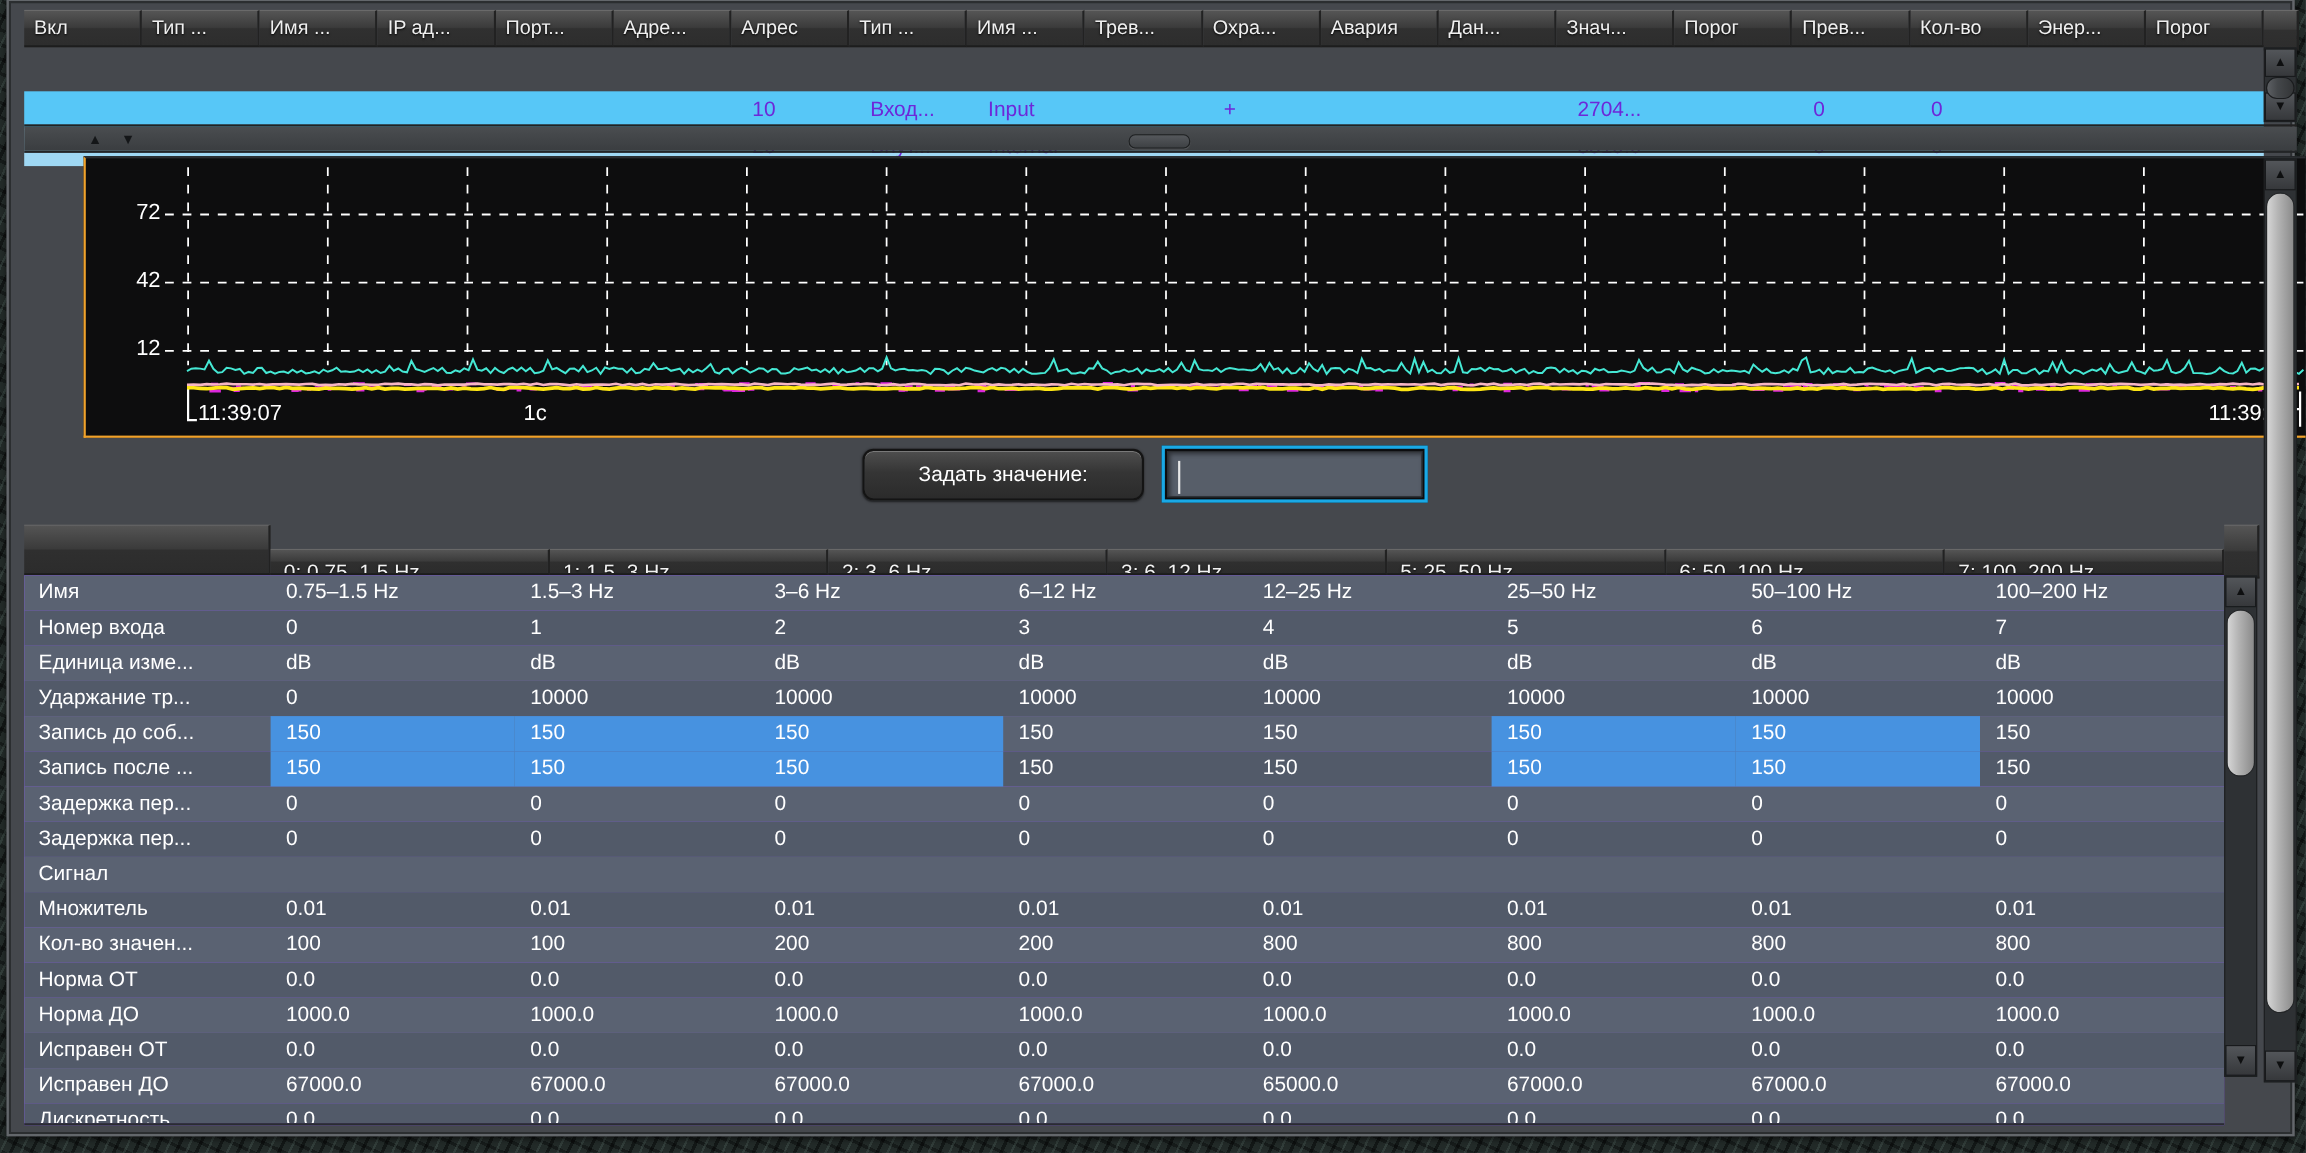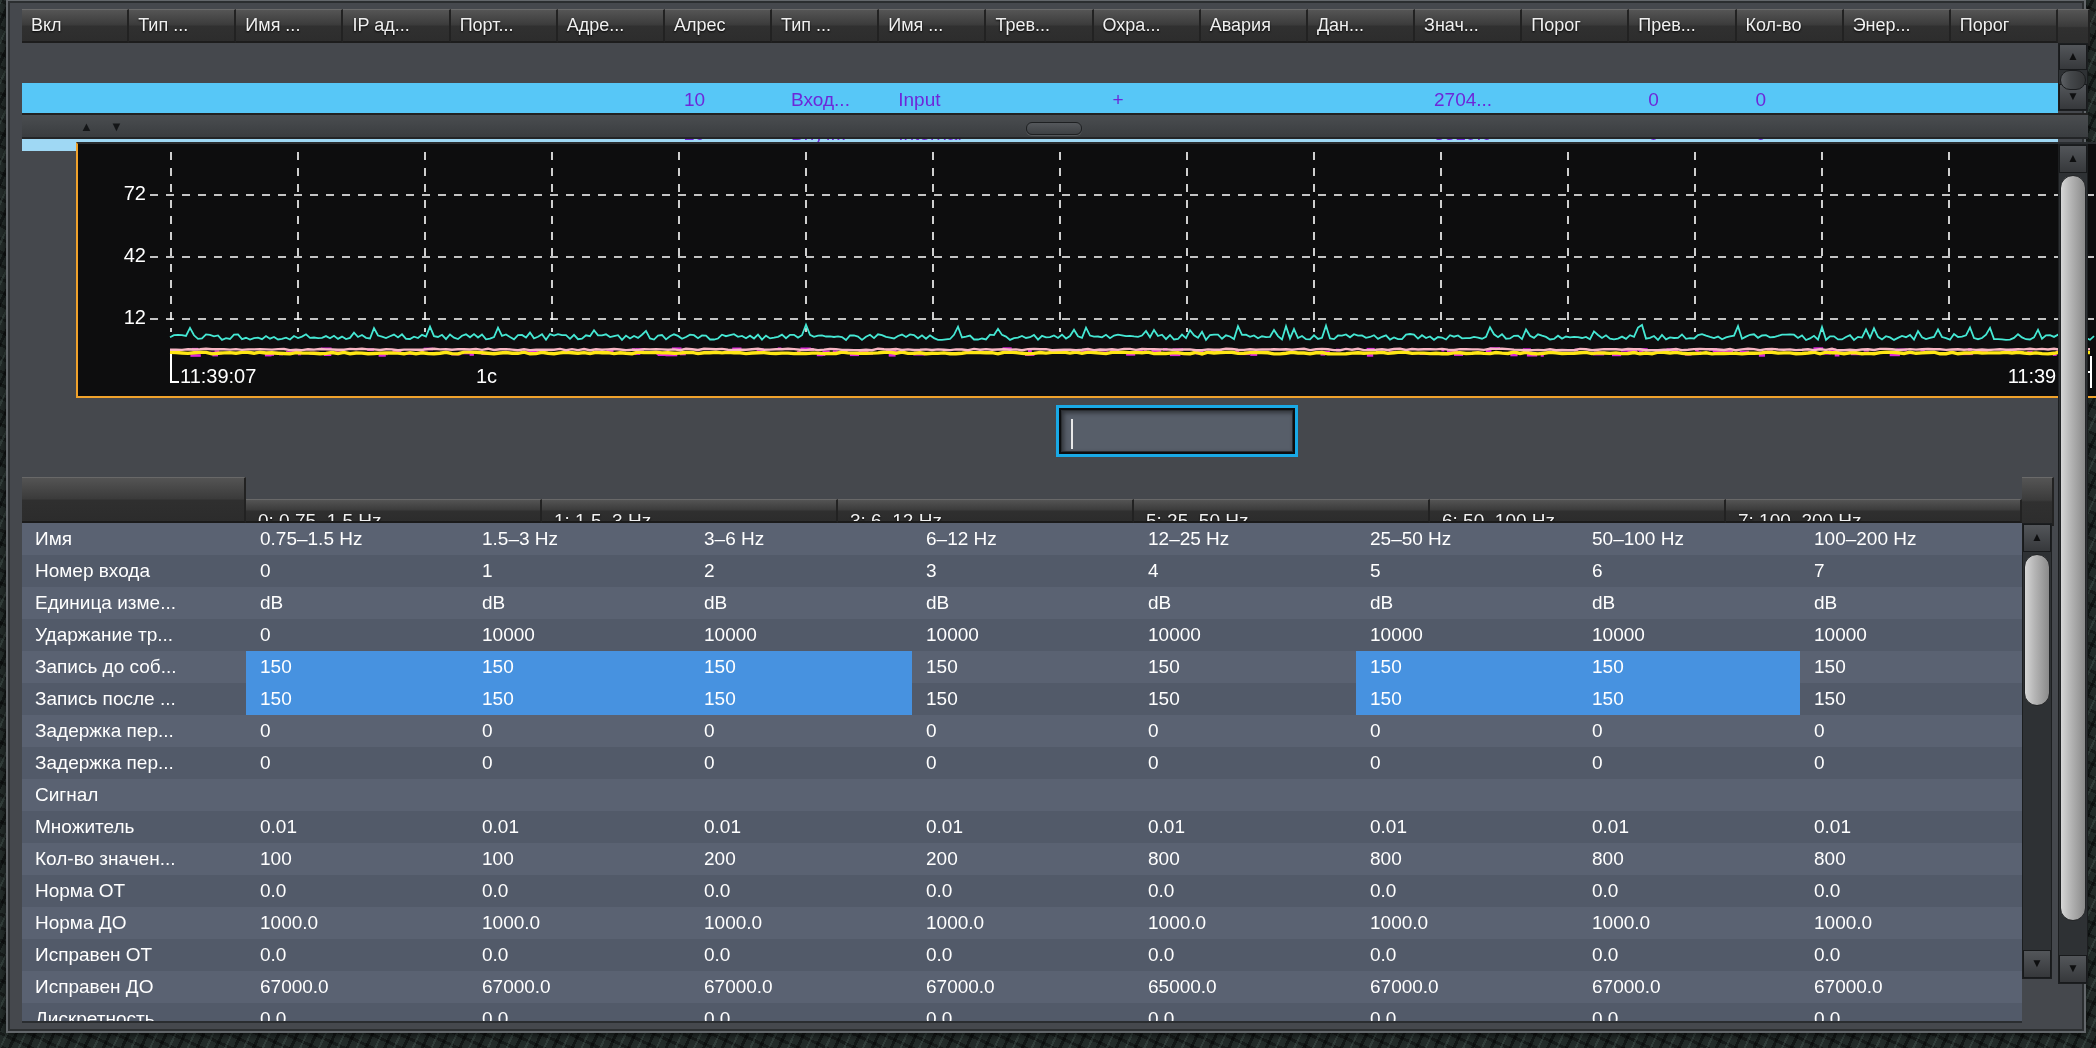--- a/index.html
+++ b/index.html
@@ -347,29 +347,31 @@
   </div>
 
   <div class="sb" style="left:2050px;top:143px;height:840px;">
     <div class="sb-btn" style="height:26px;line-height:24px;">▲</div>
     <div class="sb-track">
       <div class="thumb-light" style="top:2px;height:746px;"></div>
     </div>
     <div class="sb-btn" style="height:26px;line-height:24px;">▼</div>
   </div>
 
+  <button class="set-btn">Задать значение:</button>
   <div class="input-wrap">
     <input type="text" value="" style="">
     <div class="caret"></div>
   </div>
 
   <div class="m-header" id="matrix-header">
       <div class="mh corner"></div>
       <div class="mh col">0: 0.75–1.5 Hz</div>
       <div class="mh col">1: 1.5–3 Hz</div>
+      <div class="mh col">2: 3–6 Hz</div>
       <div class="mh col">3: 6–12 Hz</div>
       <div class="mh col">5: 25–50 Hz</div>
       <div class="mh col">6: 50–100 Hz</div>
       <div class="mh col">7: 100–200 Hz</div>
     </div>
   <div class="hstub" style="left:2014px;top:476px;width:30px;height:46px;"></div>
   <div class="m-body" id="matrix-body">
       <div class="mrow even">
         <div class="mlabel">Имя</div>
         <div class="mcell">0.75–1.5 Hz</div>

